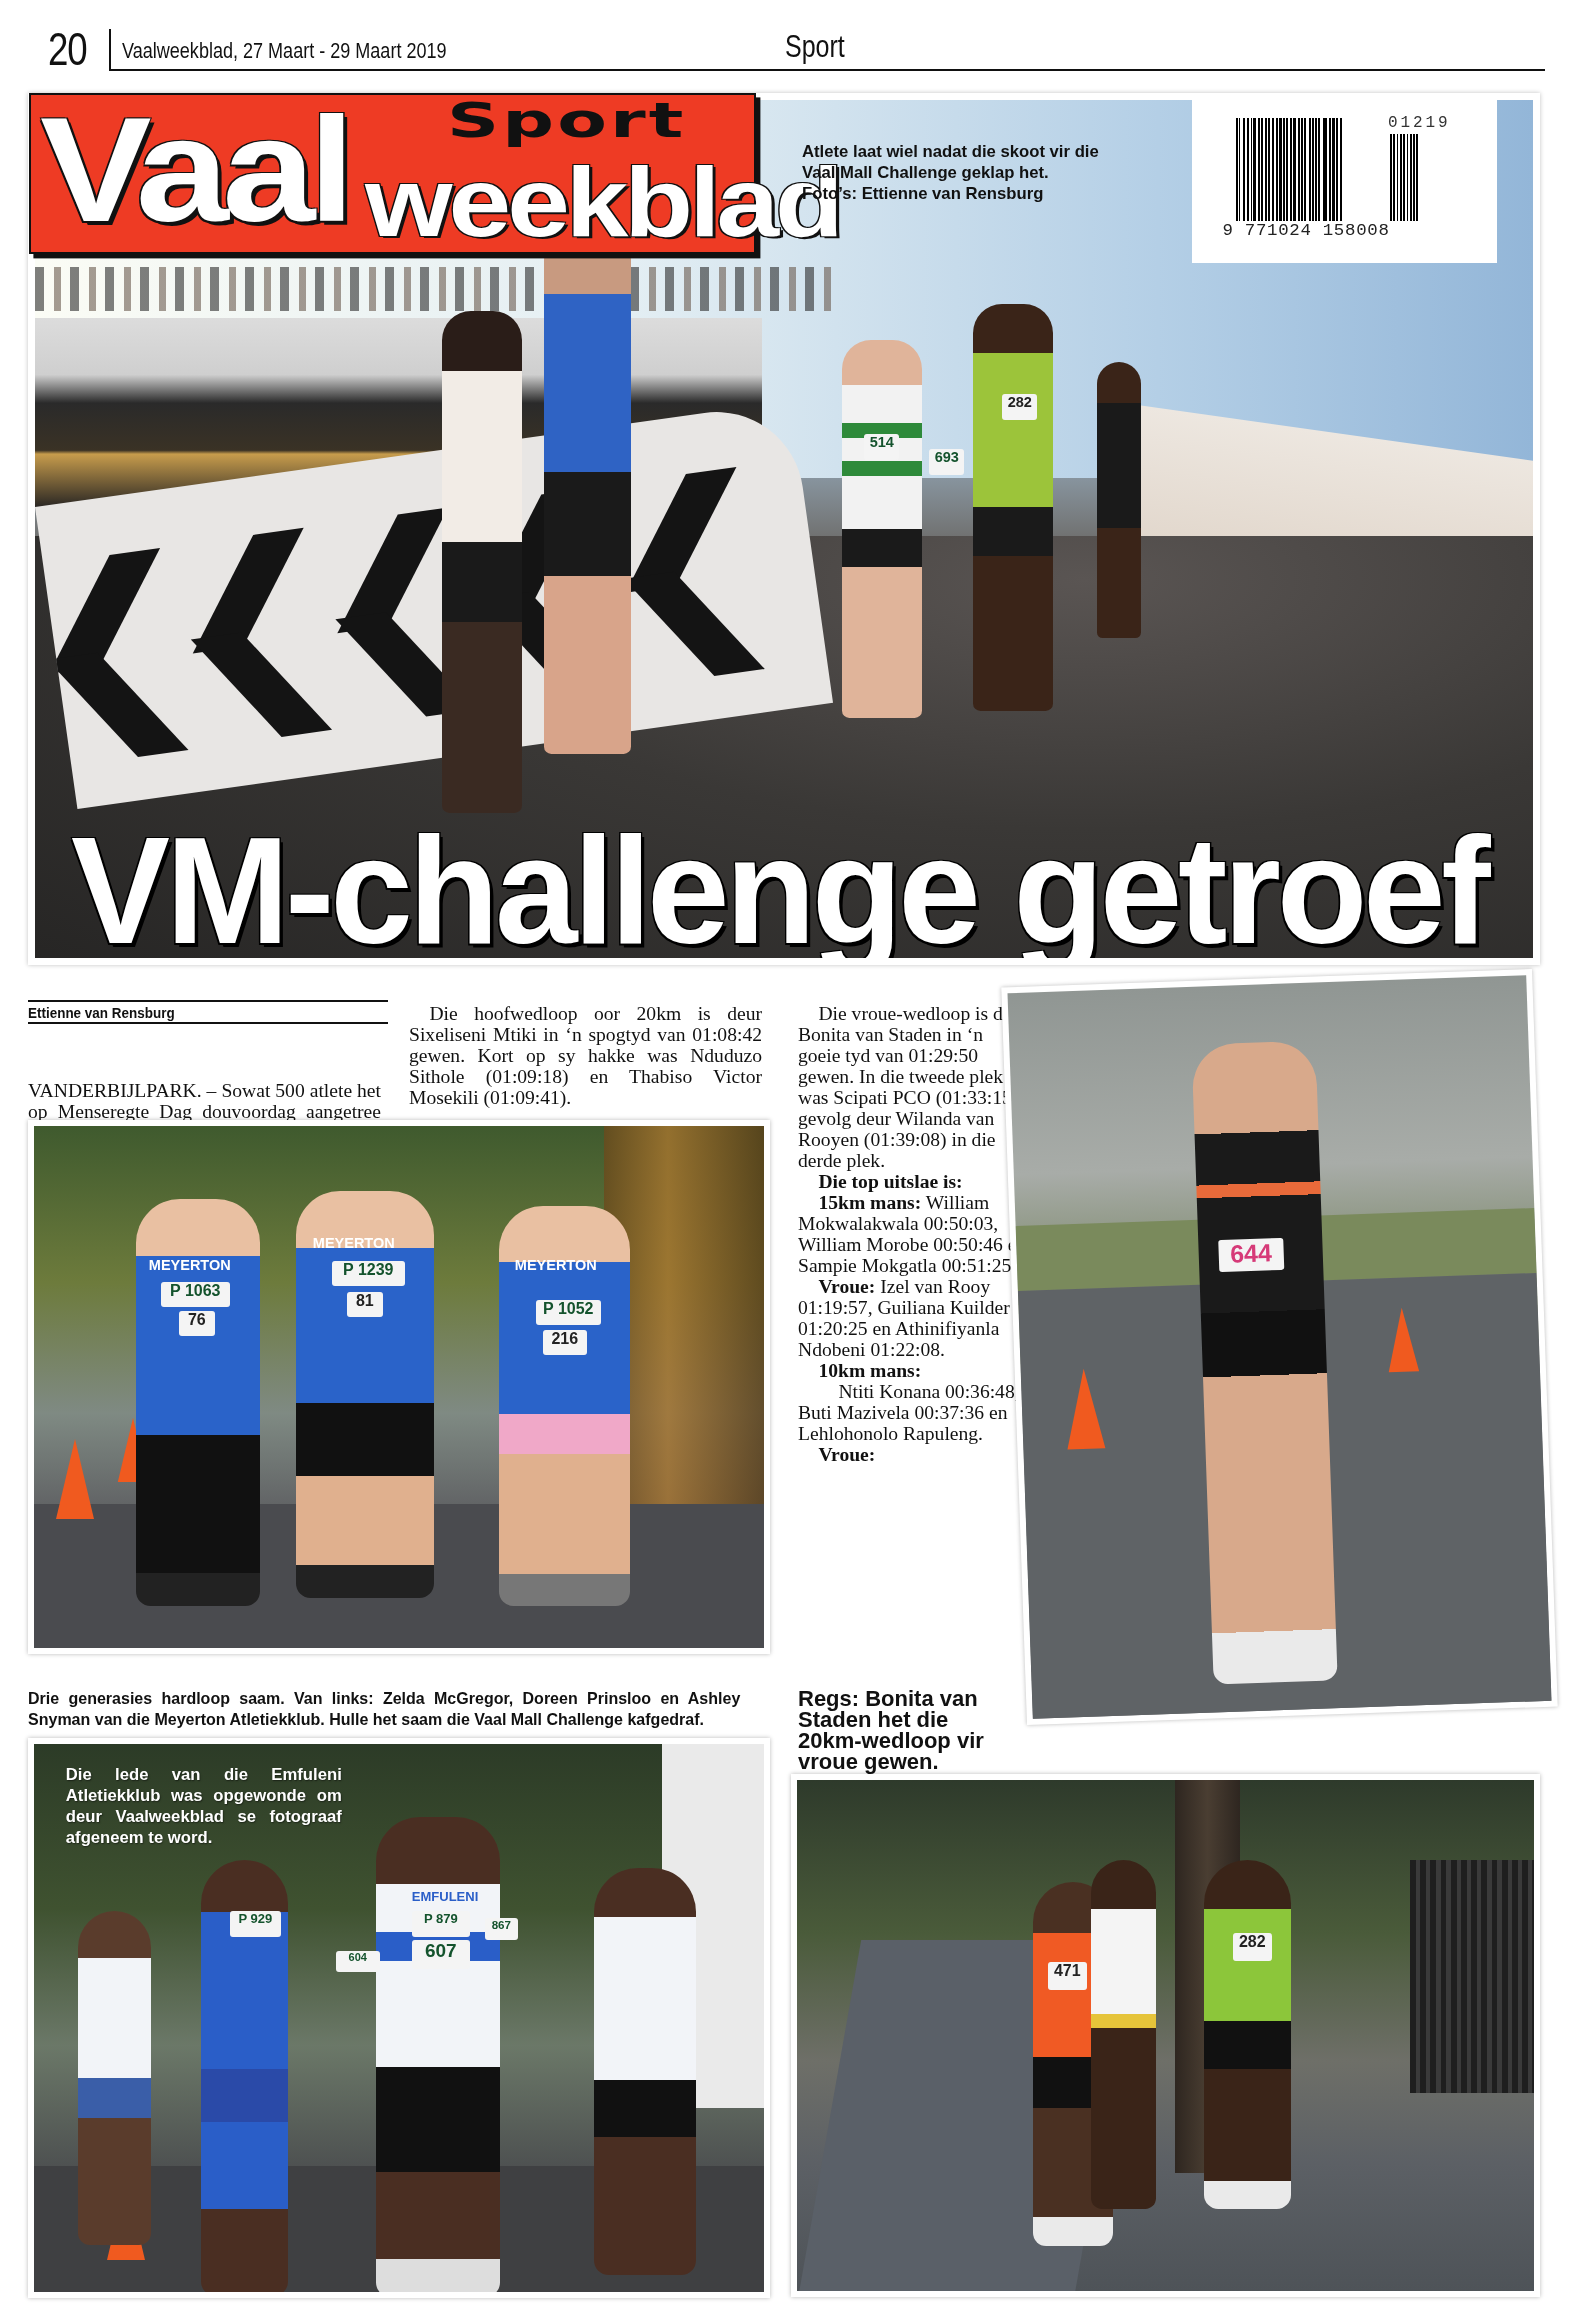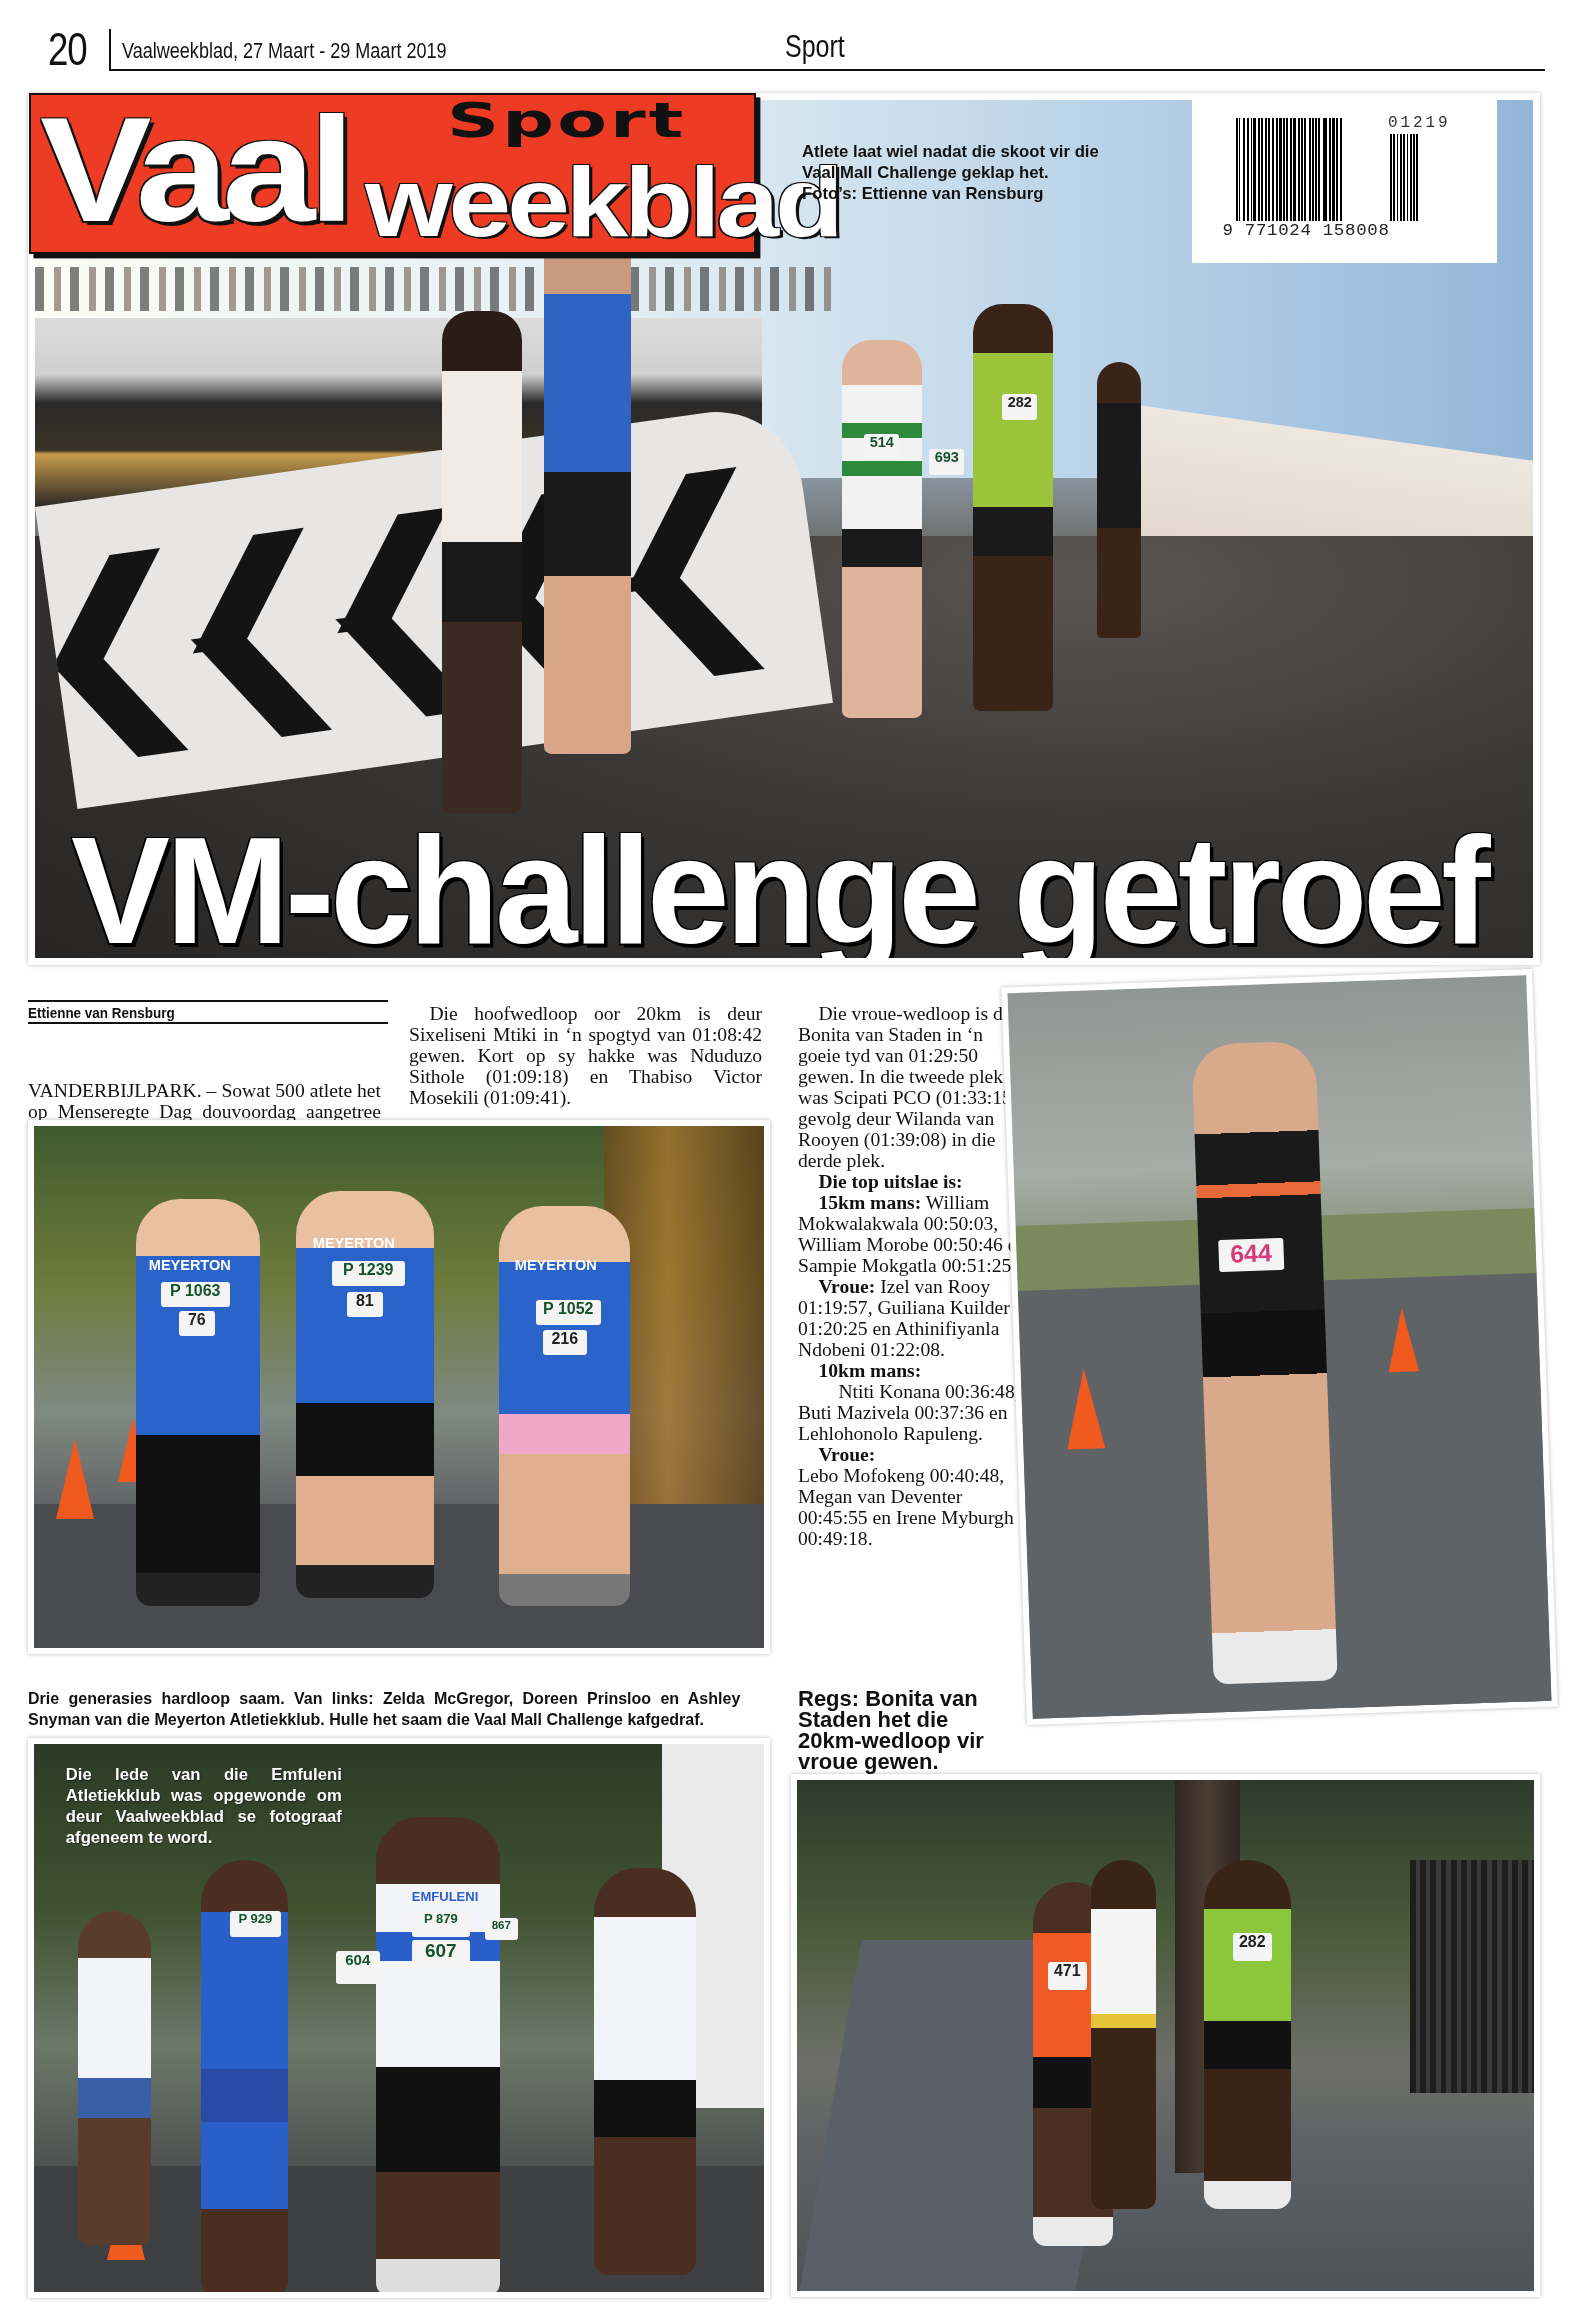--- a/index.html
+++ b/index.html
@@ -240,21 +240,21 @@
 </div>
 <div class="col col-2">
   <p class="ind">Die hoofwedloop oor 20km is deur Sixeliseni Mtiki in ‘n spogtyd van 01:08:42 gewen. Kort op sy hakke was Nduduzo Sithole (01:09:18) en Thabiso Victor Mosekili (01:09:41).</p>
 </div>
 <div class="col col-3">
   <p class="ind">Die vroue-wedloop is deur Bonita van Staden in ‘n goeie tyd van 01:29:50 gewen. In die tweede plek was Scipati PCO (01:33:15), gevolg deur Wilanda van Rooyen (01:39:08) in die derde plek.</p>
   <p class="ind"><b>Die top uitslae is:</b></p>
   <p class="ind"><b>15km mans:</b> <span>William Mokwalakwala 00:50:03, William Morobe 00:50:46 en Sampie Mokgatla 00:51:25.</span></p>
   <p class="ind"><b>Vroue:</b> <span>Izel van Rooy 01:19:57, Guiliana Kuilder 01:20:25 en Athinifiyanla Ndobeni 01:22:08.</span></p>
   <p class="ind"><b>10km mans:</b><br><span class="line-ind" style="display:inline;">Ntiti Konana 00:36:48, Buti Mazivela 00:37:36 en Lehlohonolo Rapuleng.</span></p>
-  <p class="ind"><b>Vroue:</b><br><span>Lebo Mofokeng 00:40:48, Megan van Deventer 00:45:55 en Irene Myburgh 00:49:18.</span></p>
+  <p class="ind"><b>Vroue:</b><br></p>
 </div>
 
 <div class="photo-frame p-meyerton">
   <div class="photo">
     <div style="position:absolute;right:0;top:0;width:160px;height:100%;background:linear-gradient(90deg,#6b4a1c,#a8752e 40%,#5b3f18);opacity:.8"></div>
     <div style="position:absolute;left:0;top:378px;width:100%;height:145px;background:#4a4b4f;"></div>
     <div class="cone" style="left:22px;top:313px;"></div>
     <div class="cone" style="left:80px;top:284px;transform:scale(.8)"></div>
     <div class="shirt" style="left:102px;top:73px;width:124px;height:407px;background:linear-gradient(180deg,#e9c0a2 0 14%,#2a63c9 14% 58%,#111 58% 92%,#222 92% 100%);"></div>
     <div class="shirt" style="left:262px;top:65px;width:138px;height:407px;background:linear-gradient(180deg,#e9c0a2 0 14%,#2a63c9 14% 52%,#111 52% 70%,#e0b08e 70% 92%,#222 92% 100%);"></div>
@@ -290,21 +290,21 @@
     <div style="position:absolute;left:0;top:422px;width:100%;height:145px;background:#3f4042;"></div>
     <div class="cone" style="left:73px;top:436px;"></div>
     <div class="shirt" style="left:44px;top:167px;width:73px;height:334px;background:linear-gradient(180deg,#5a3c2c 0 14%,#f2f4f8 14% 50%,#3a5ea8 50% 62%,#5a3c2c 62% 100%);"></div>
     <div class="shirt" style="left:167px;top:116px;width:87px;height:436px;background:linear-gradient(180deg,#4a2e22 0 12%,#2a5ec8 12% 48%,#2a4aa8 48% 60%,#2a5ec8 60% 80%,#4a2e22 80% 100%);"></div>
     <div class="shirt" style="left:342px;top:73px;width:124px;height:480px;background:linear-gradient(180deg,#4a2e22 0 14%,#f2f4f8 14% 24%,#2a5ec8 24% 30%,#f2f4f8 30% 52%,#111 52% 74%,#4a2e22 74% 92%,#ddd 92% 100%);"></div>
     <div class="shirt" style="left:560px;top:124px;width:102px;height:407px;background:linear-gradient(180deg,#4a2e22 0 12%,#f2f4f8 12% 52%,#111 52% 66%,#4a2e22 66% 100%);"></div>
     <div style="position:absolute;left:378px;top:145px;font-weight:700;color:#2a5ec8;font-size:13px;">EMFULENI</div>
     <div class="bib" style="left:196px;top:167px;width:51px;height:26px;font-size:13px;">P 929</div>
     <div class="bib" style="left:378px;top:167px;width:58px;height:26px;font-size:13px;">P 879</div>
     <div class="bib" style="left:378px;top:196px;width:58px;height:29px;font-size:19px;">607</div>
-    <div class="bib" style="left:302px;top:207px;width:44px;height:33px;font-size:15px;">604</div>
+    <div class="bib" style="left:302px;top:207px;width:44px;height:21px;font-size:11px;">604</div>
     <div class="bib" style="left:451px;top:174px;width:33px;height:22px;font-size:11.6px;">867</div>
     <div class="cap-overlay-white" style="left:32px;top:20.4px;width:276px;text-align:justify;">Die lede van die Emfuleni Atletiekklub was opgewonde om deur Vaalweekblad se fotograaf afgeneem te word.</div>
   </div>
 </div>
 
 <div class="photo-frame p-williams">
   <div class="photo">
     <div style="position:absolute;left:0;top:160px;width:276px;height:364px;background:#5a6068;transform:skewX(-10deg);transform-origin:left bottom;"></div>
     <div style="position:absolute;left:378px;top:0;width:65px;height:393px;background:linear-gradient(90deg,#2e2620,#4a3e32,#2e2620);"></div>
     <div style="position:absolute;right:0;top:80px;width:124px;height:233px;background:repeating-linear-gradient(90deg,#1e1e1e 0 5.8px,#3a3a3a 5.8px 10.2px);"></div>

